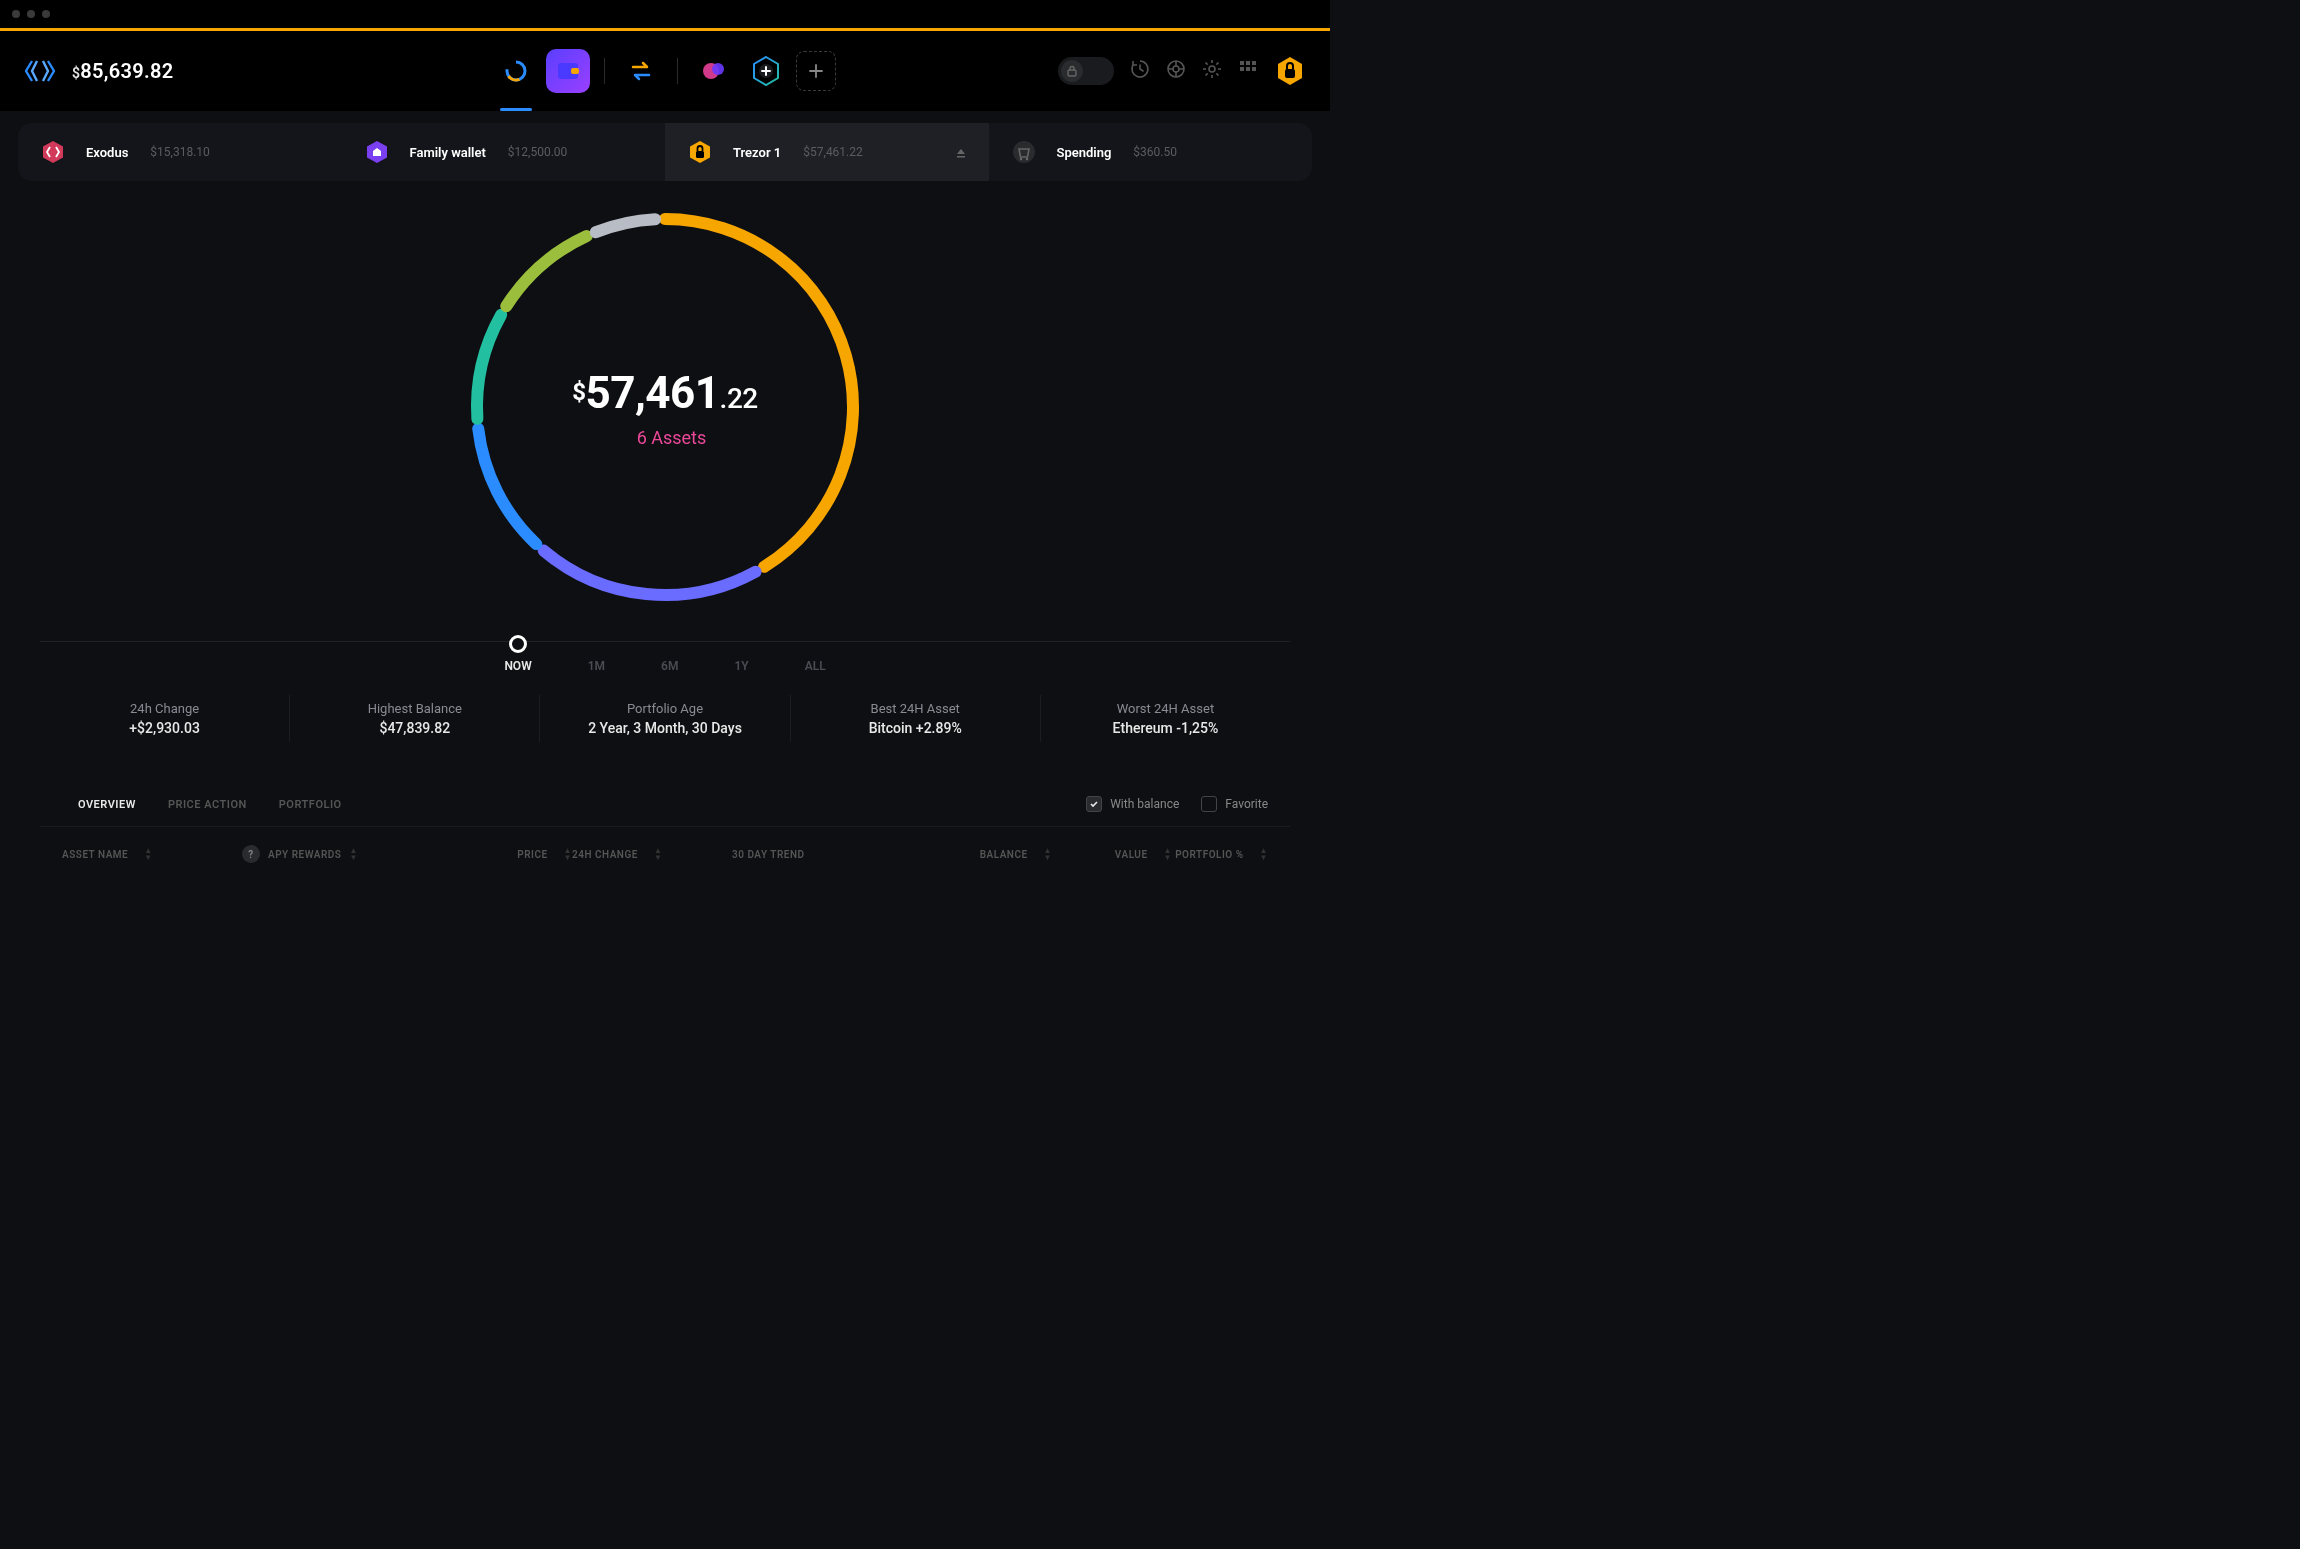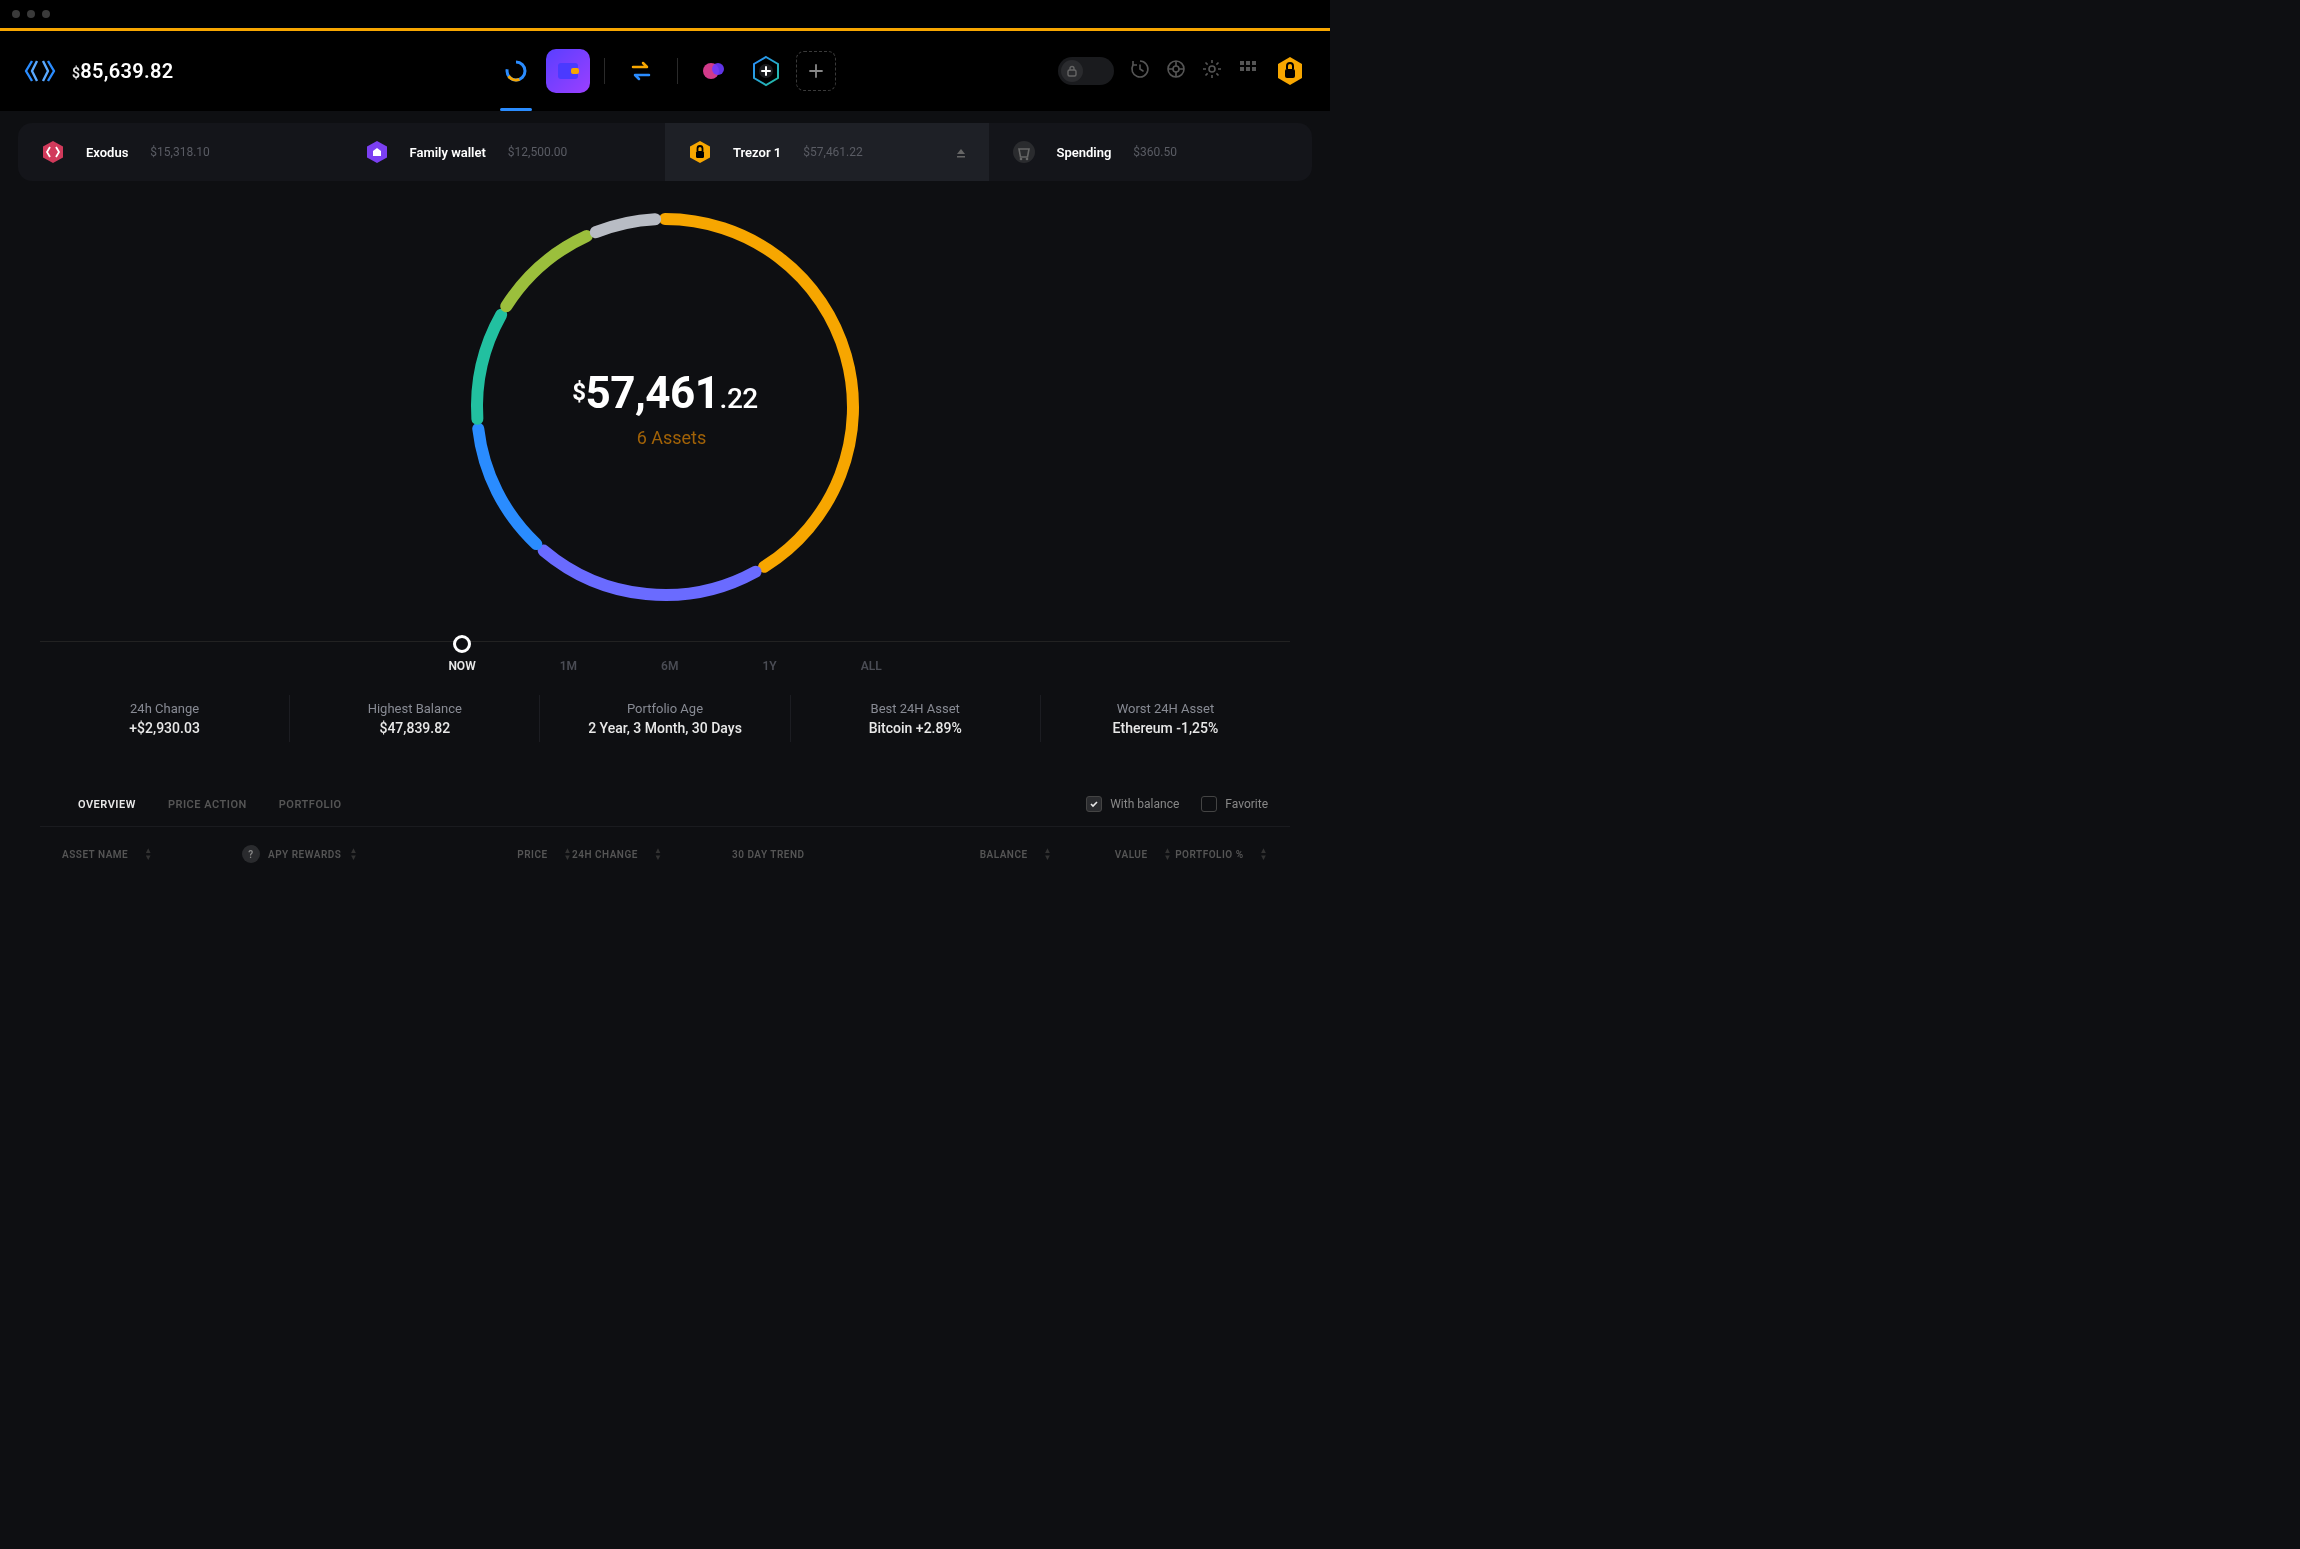--- a/index.html
+++ b/index.html
@@ -106,24 +106,24 @@
   }
   .donut-wrap { position:relative; width:420px; height:420px; }
   .donut-wrap svg { display:block; }
   .donut-center {
     position:absolute; inset:0;
     display:flex; flex-direction:column; align-items:center; justify-content:center;
   }
   .donut-value { font-size:44px; font-weight:700; letter-spacing:-0.5px;}
   .donut-value .cur { font-size:24px; vertical-align:8px;}
   .donut-value .cents { font-size:28px; font-weight:500;}
-  .donut-assets { font-size:18px; color:#a16207; margin-top:8px;margin-left:13px;}
+  .donut-assets { font-size:18px; color:#ec4899; margin-top:8px;margin-left:13px;}
   
   .time-range {
-    display:flex; gap:84px; margin-top:18px;
+    display:flex; gap:56px; margin-top:18px;
     color:#4a4c54; font-size:12px; font-weight:600;
     align-items:flex-end;
     width:100%;
     justify-content:center;
     position:relative;
   }
   .time-track {
     position:absolute; top:6px; left:40px; right:40px;
     height:1px; background:#222;
   }

